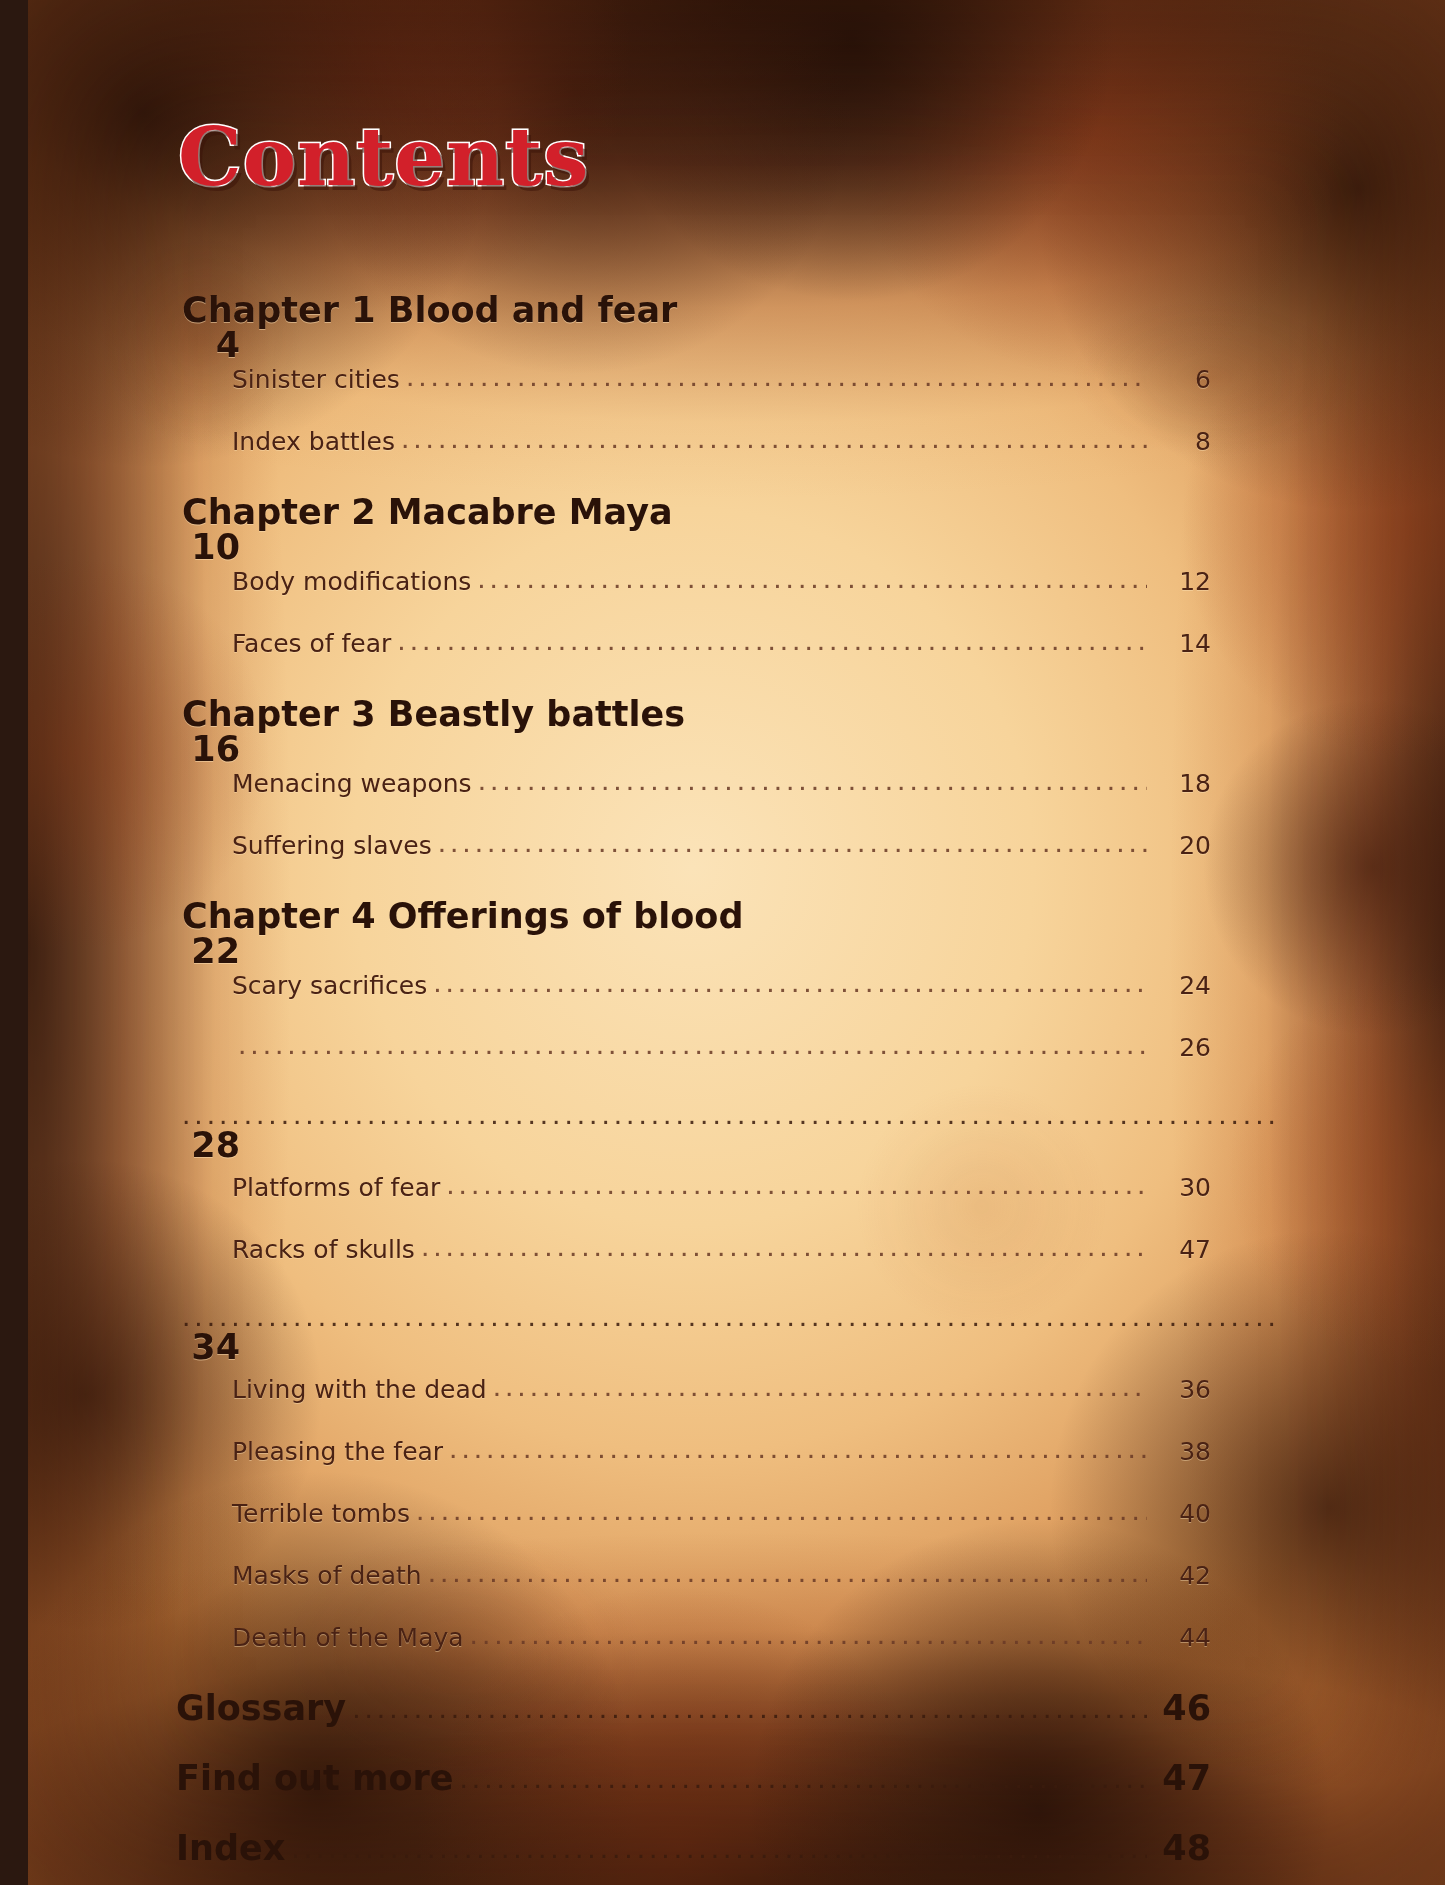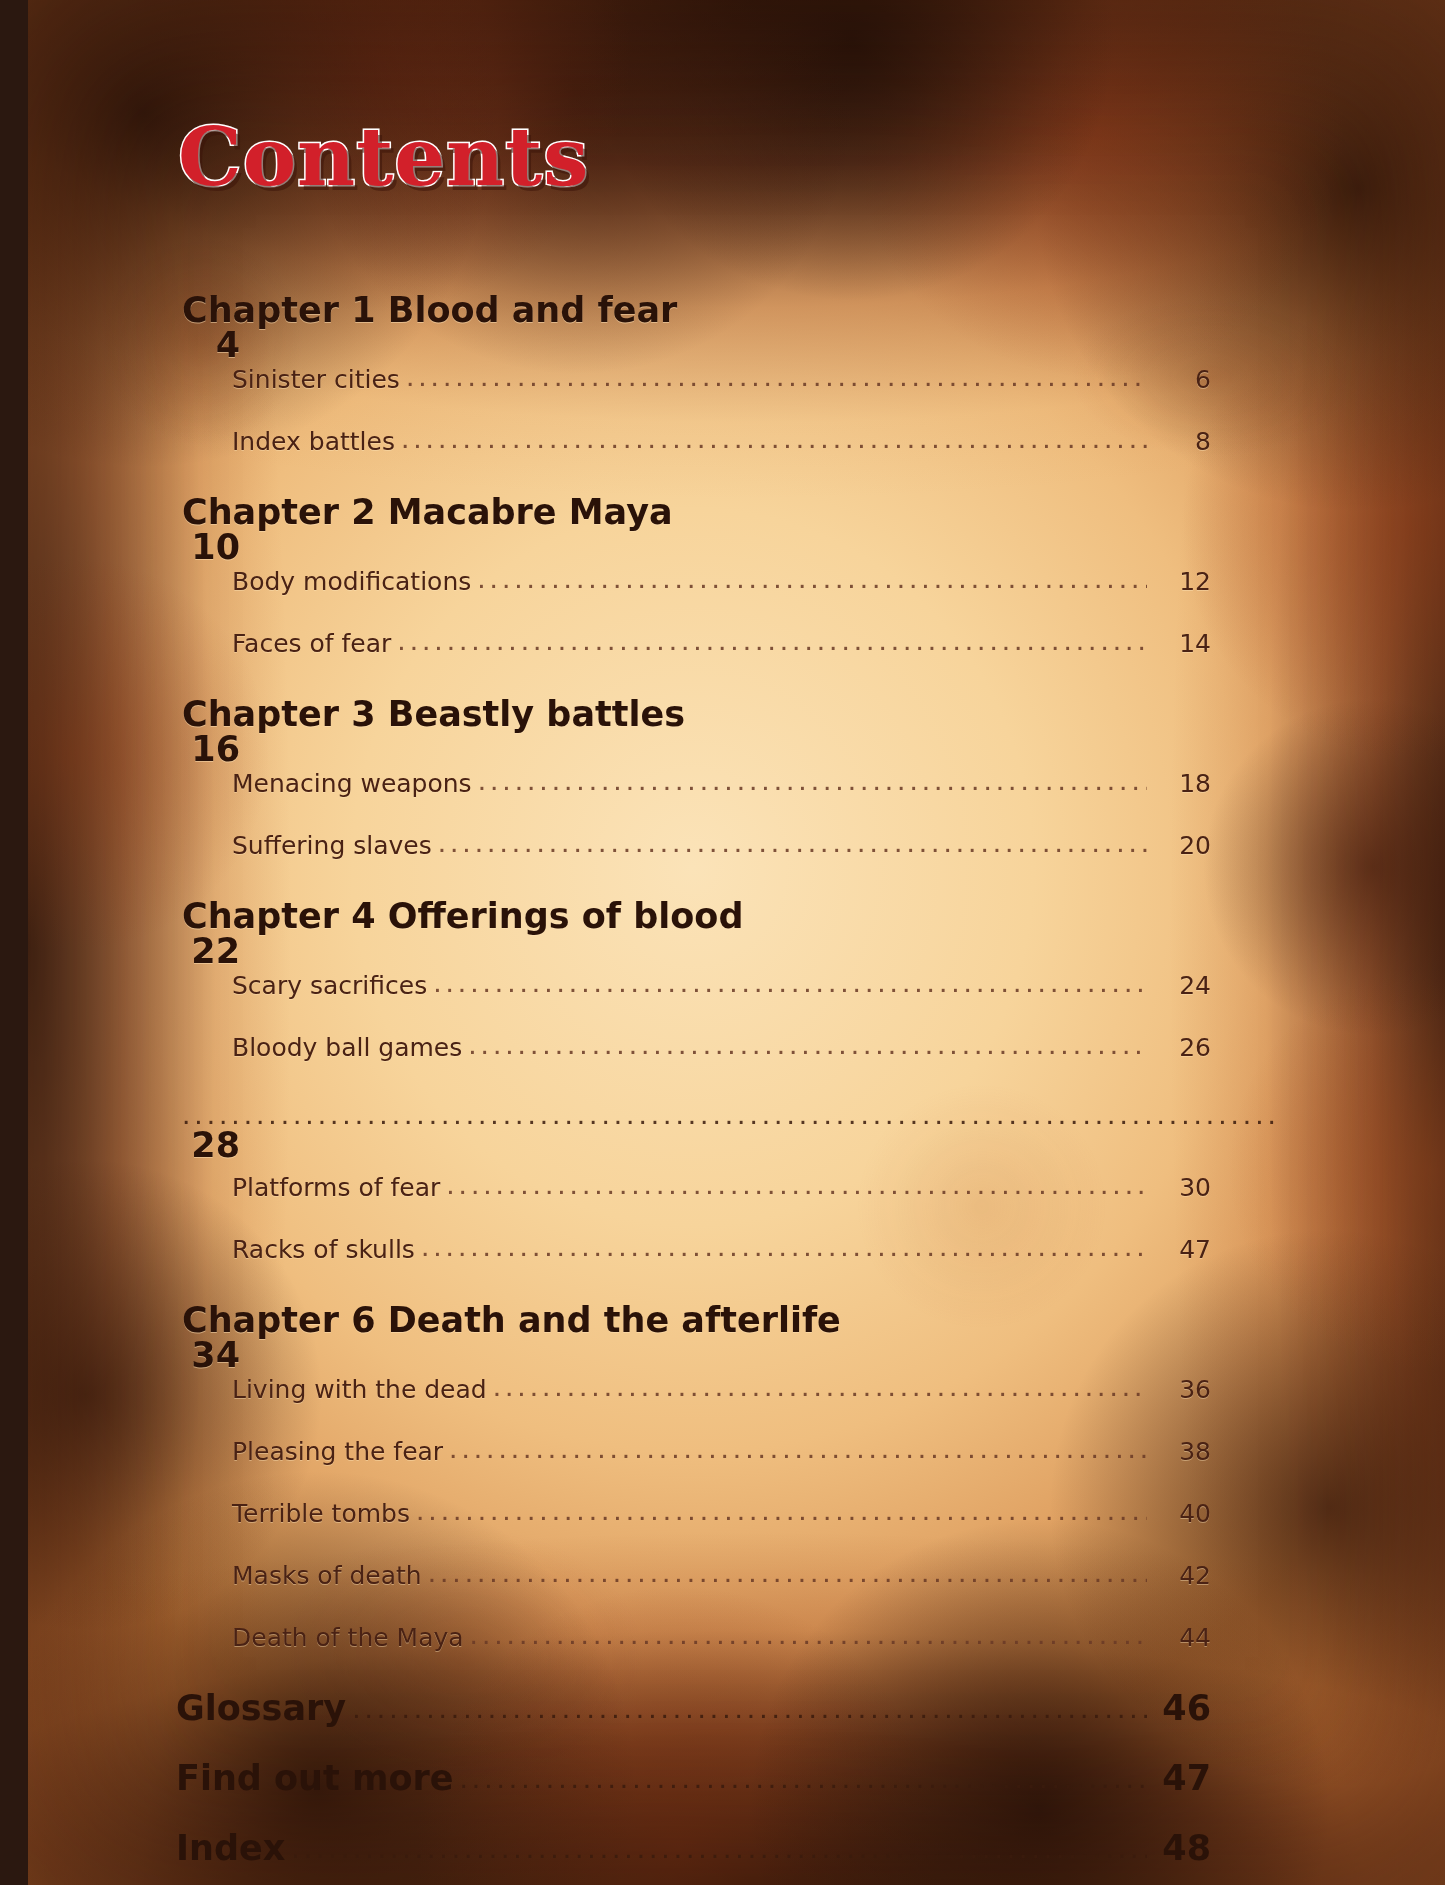--- a/index.html
+++ b/index.html
@@ -229,40 +229,38 @@
           <span class="label">Chapter 4 Offerings of blood</span>
           <span class="dots">.........................................................................................</span>
           <span class="page-num">22</span>
         </div>
         <div class="row sub">
           <span class="label">Scary sacrifices</span>
           <span class="dots">.........................................................................................</span>
           <span class="page-num">24</span>
         </div>
         <div class="row sub">
-          <span class="label">Bloody ball games</span>
           <span class="dots">.........................................................................................</span>
           <span class="page-num">26</span>
         </div>
         <div class="row chapter">
           <span class="dots">.........................................................................................</span>
           <span class="page-num">28</span>
         </div>
         <div class="row sub">
           <span class="label">Platforms of fear</span>
           <span class="dots">.........................................................................................</span>
           <span class="page-num">30</span>
         </div>
         <div class="row sub">
           <span class="label">Racks of skulls</span>
           <span class="dots">.........................................................................................</span>
           <span class="page-num">47</span>
         </div>
         <div class="row chapter">
-          <span class="label">Chapter 6 Death and the afterlife</span>
           <span class="dots">.........................................................................................</span>
           <span class="page-num">34</span>
         </div>
         <div class="row sub">
           <span class="label">Living with the dead</span>
           <span class="dots">.........................................................................................</span>
           <span class="page-num">36</span>
         </div>
         <div class="row sub">
           <span class="label">Pleasing the fear</span>

